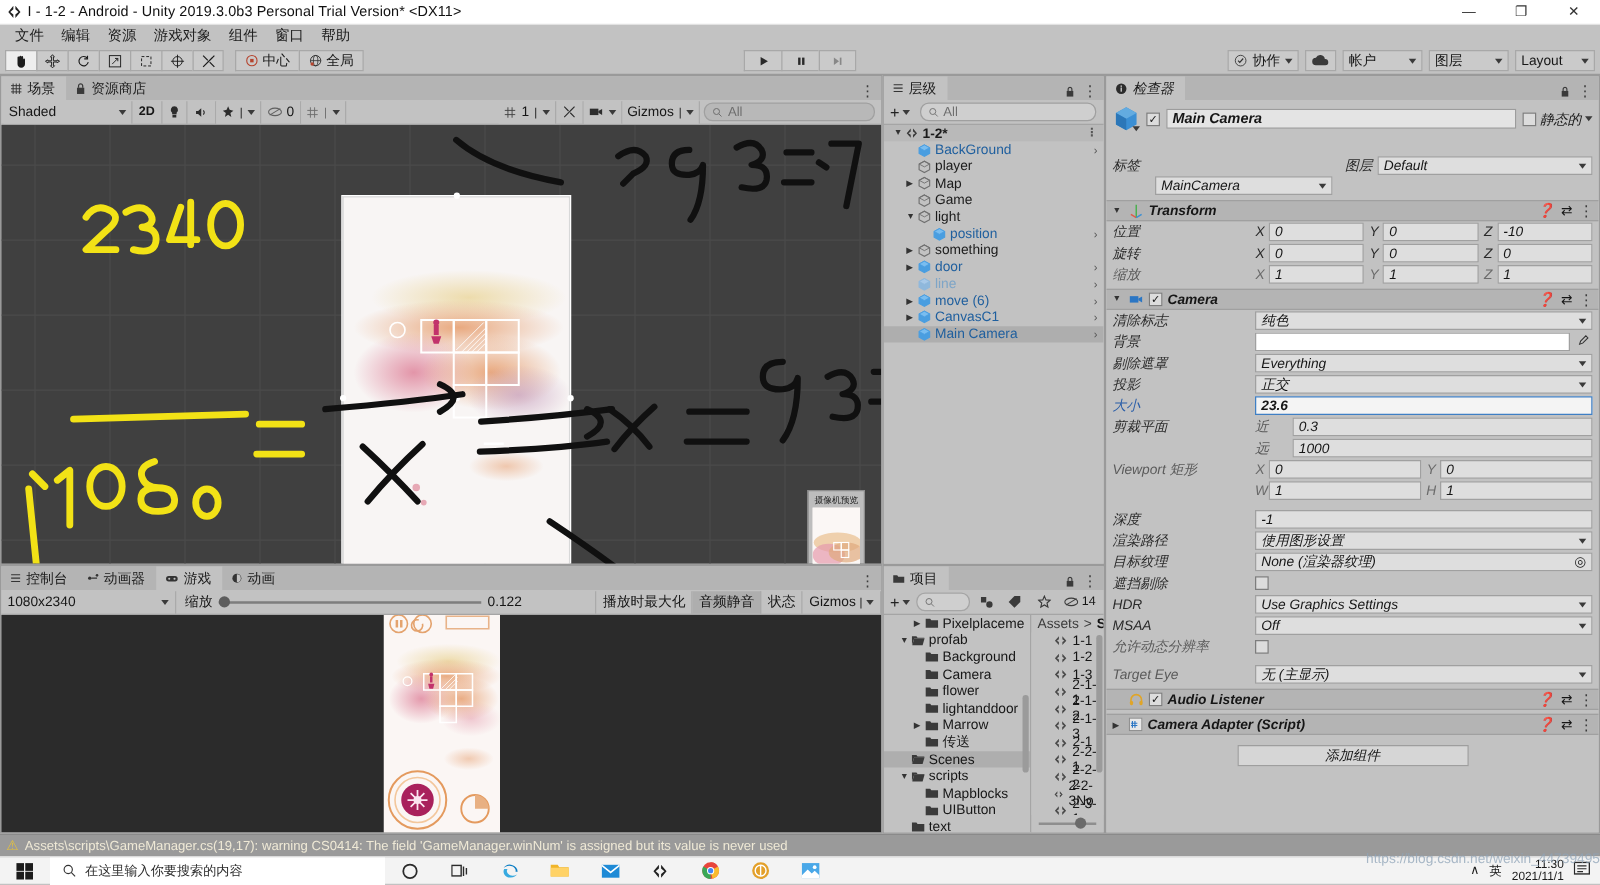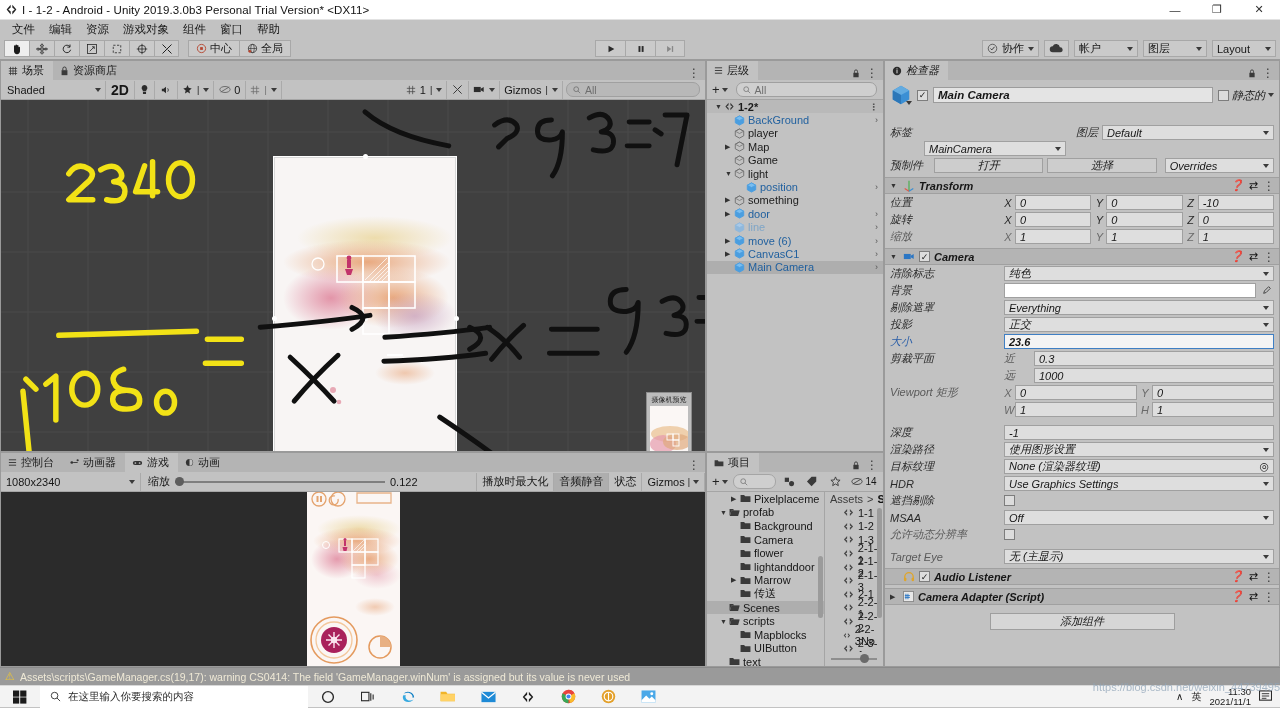--- a/index.html
+++ b/index.html
@@ -345,21 +345,21 @@
           <span class="kebab">⋮</span>
         </div>
       </div>
 
       <div class="scenebar">
         <div class="sb-dd" style="width:103px;justify-content:space-between;">
           <span>Shaded</span>
           <span class="caret"></span>
         </div>
         <div class="sb-cell">
-          <span style="font-size:14px;font-weight:bold;">2D</span>
+          <span style="font-size:10px;font-weight:bold;">2D</span>
         </div>
         <div class="sb-cell">
           <svg width="9" height="11" viewBox="0 0 10 12">
               <path d="M5 1a3.2 3.2 0 012 5.7V8H3V6.7A3.2 3.2 0 015 1z" fill="#2c2c2c"></path>
               <rect x="3.3" y="8.6" width="3.4" height="2.4" fill="#2c2c2c"></rect>
             </svg>
         </div>
         <div class="sb-cell">
           <svg width="12" height="10" viewBox="0 0 14 12">
               <path d="M2 4.5h2L7 2v8L4 7.5H2z" fill="#2c2c2c"></path>
@@ -1145,29 +1145,20 @@
             <span>MainCamera</span>
             <span class="caret"></span>
           </div>
           <span class="lbl" style="width:28px;text-align:right;">图层</span>
           <div class="field">
             <span>Default</span>
             <span class="caret"></span>
           </div>
         </div>
 
-        <div class="inrow">
-          <span class="lbl" style="width:40px;">预制件</span>
-          <div class="field btnlike">打开</div>
-          <div class="field btnlike">选择</div>
-          <div class="field" style="margin-left:4px;">
-            <span>Overrides</span>
-            <span class="caret"></span>
-          </div>
-        </div>
 
         <div class="comp-head">
           <span class="tri">▼</span>
           <svg width="12" height="12" viewBox="0 0 14 14">
             <path d="M7 1v12" stroke="#4caf50" stroke-width="1.4"></path>
               <path d="M7 13L2 10" stroke="#e05a4a" stroke-width="1.4"></path>
               <path d="M7 13l5-3" stroke="#3b8fd4" stroke-width="1.4"></path>
           </svg>
           <span>Transform</span>
           <span class="comp-icons">
@@ -1327,29 +1318,29 @@
           </div>
         </div>
         <div class="inrow">
           <span class="lbl" style="width:110px;">目标纹理</span>
           <div class="field">
             <span>None (渲染器纹理)</span>
             <span>◎</span>
           </div>
         </div>
         <div class="inrow">
+          <span class="lbl" style="width:110px;">遮挡剔除</span>
+          <div class="cbx"></div>
+        </div>
+        <div class="inrow">
           <span class="lbl" style="width:110px;">HDR</span>
           <div class="field">
             <span>Use Graphics Settings</span>
             <span class="caret"></span>
           </div>
-        </div>
-        <div class="inrow">
-          <span class="lbl" style="width:110px;">遮挡剔除</span>
-          <div class="cbx"></div>
         </div>
         <div class="inrow">
           <span class="lbl" style="width:110px;">MSAA</span>
           <div class="field">
             <span>Off</span>
             <span class="caret"></span>
           </div>
         </div>
         <div class="inrow">
           <span class="lbl dim" style="width:110px;">允许动态分辨率</span>

